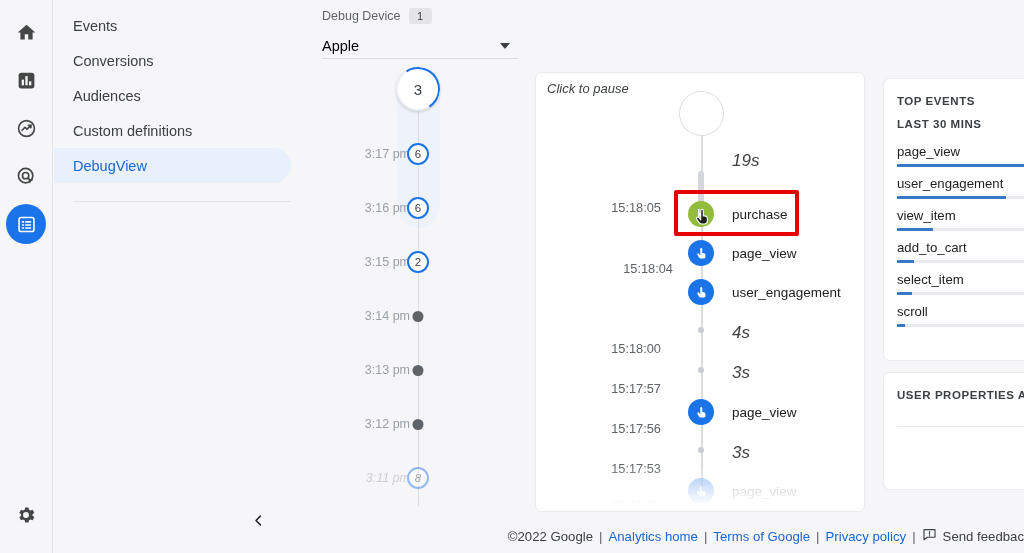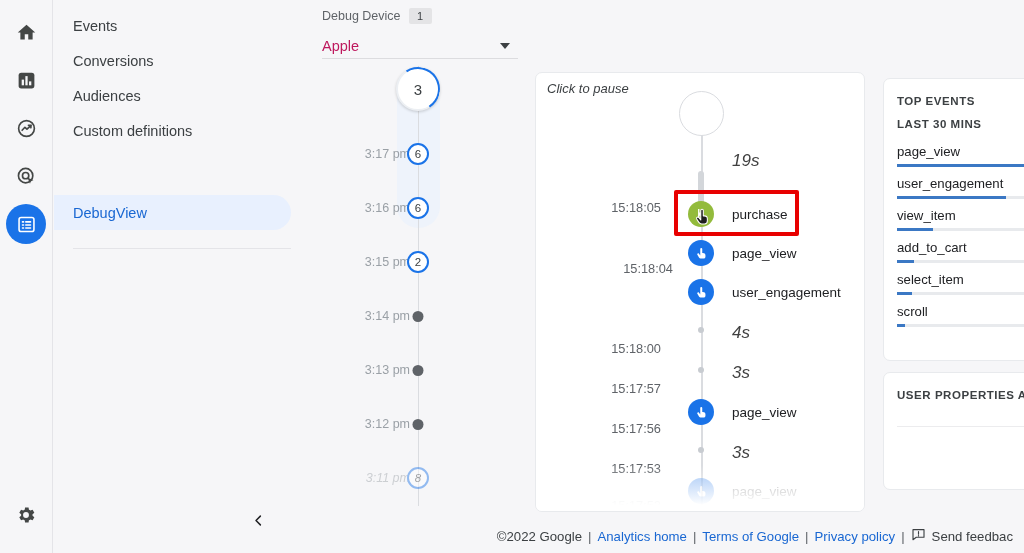--- a/index.html
+++ b/index.html
@@ -32,21 +32,21 @@
   .nav {
     position: absolute; left: 54px; top: 0; width: 265px; height: 553px;
     background: #f6f6f8;
   }
   .nav-item {
     height: 35px; display: flex; align-items: center;
     padding-left: 19px; font-size: 14.5px; color: #3c4043;
     border-radius: 0 100px 100px 0; margin-right: 28px;
   }
   .nav-item:first-child { margin-top: 8px; }
-  .nav-item.active { background: #e8f0fe; color: #1967d2; margin-top: 47px; }
+  .nav-item.active { background: #e8f0fe; color: #1967d2; }
   .nav-rule {
     margin: 18px 28px 0 19px; height: 1px; background: #e4e4e8;
   }
   .nav-collapse {
     position: absolute; right: 48px; bottom: 18px;
     width: 26px; height: 26px; display: flex;
     align-items: center; justify-content: center; color: #202124;
   }
 
   
@@ -57,21 +57,21 @@
   .device-label { font-size: 12.5px; color: #5f6368; }
   .device-badge {
     background: #e4e4e6; color: #3c4043; font-size: 11px;
     min-width: 23px; height: 16px; border-radius: 2px;
     display: flex; align-items: center; justify-content: center;
   }
   .device-select {
     margin-top: 9px; height: 26px;
     border-bottom: 1px solid #dcdcdf;
     display: flex; align-items: center; justify-content: space-between;
-    font-size: 14.5px; color: #be185d;
+    font-size: 14.5px; color: #000000;
   }
   .caret {
     width: 0; height: 0; border-left: 5.5px solid transparent;
     border-right: 5.5px solid transparent; border-top: 6.5px solid #3c4043;
     margin-right: 8px;
   }
 
   
   .minutes {
     position: absolute; left: 322px; top: 66px; width: 196px; height: 440px;
@@ -205,21 +205,21 @@
   .ev-li-bar { height: 2.5px; background: #3b78c4; }
   .up-rule {
     position: absolute; left: 13px; top: 53px;
     width: 147px; height: 1px; background: #ececee;
   }
 
   
   .footer {
     position: absolute; left: 0; bottom: 0; width: 1024px; height: 34px;
     display: flex; align-items: center; justify-content: flex-end;
-    padding-right: 11px; font-size: 13.2px; color: #3c4043;
+    padding-right: 0; font-size: 13.2px; color: #3c4043;
     white-space: nowrap; overflow: hidden;
   }
   .footer a { color: #1967d2; text-decoration: none; }
   .footer .sep { margin: 0 6px; color: #5f6368; }
   .fb { display: inline-flex; align-items: center; gap: 6px; text-align: center; }
 </style>
 </head>
 <body>
 
 <div class="rail">

